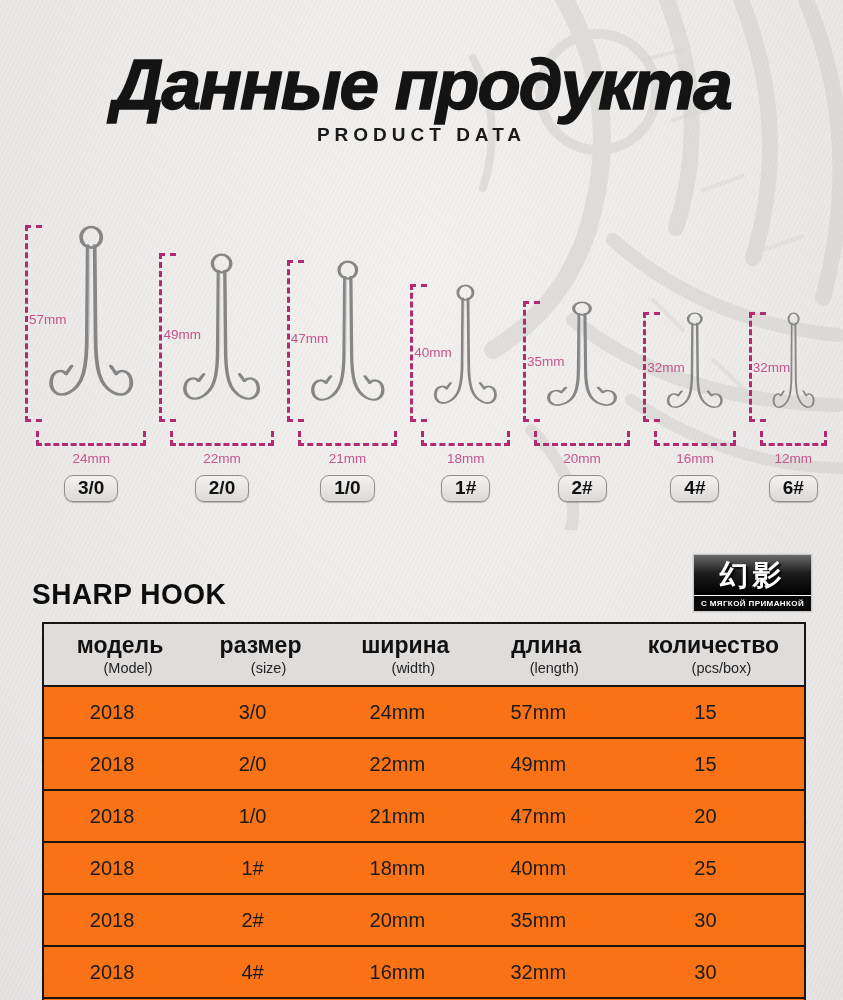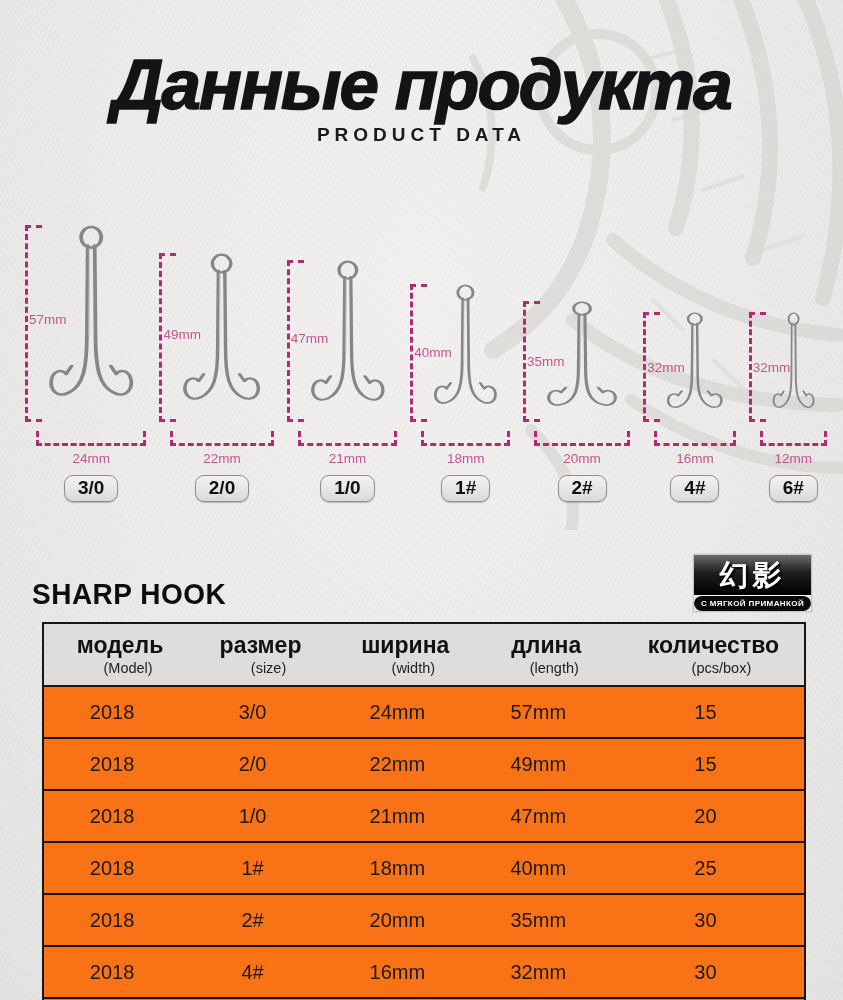--- a/index.html
+++ b/index.html
@@ -78,21 +78,21 @@
   .brand-logo{
     flex:1; background:linear-gradient(180deg,#6b6b6b 0%,#1d1d1d 45%,#000 100%);
     color:#fff; font-weight:bold; font-size:29px; line-height:40px;
     text-align:center; letter-spacing:4px;
     text-shadow:2px 2px 2px rgba(0,0,0,.9);
     font-family:"Liberation Serif", serif;
   }
   .brand-tagline{
     height:15px; background:#0a0a0a; border-top:1px solid #fff;
     color:#fff; font-size:8px; font-weight:bold; letter-spacing:.4px;
-    line-height:15px; text-align:center; white-space:nowrap;border-radius:8px;
+    line-height:15px; text-align:center; white-space:nowrap;
   }
   
   .spec-table{
     position:absolute; top:622px; left:42px; right:37px;
     border-collapse:collapse; width:764px;
     border:2.5px solid #161616; background:#fff;
   }
   .spec-table th{
     background:#dfdddc; height:61px; vertical-align:middle;
     border-bottom:2.5px solid #161616; font-weight:bold; padding:0;

